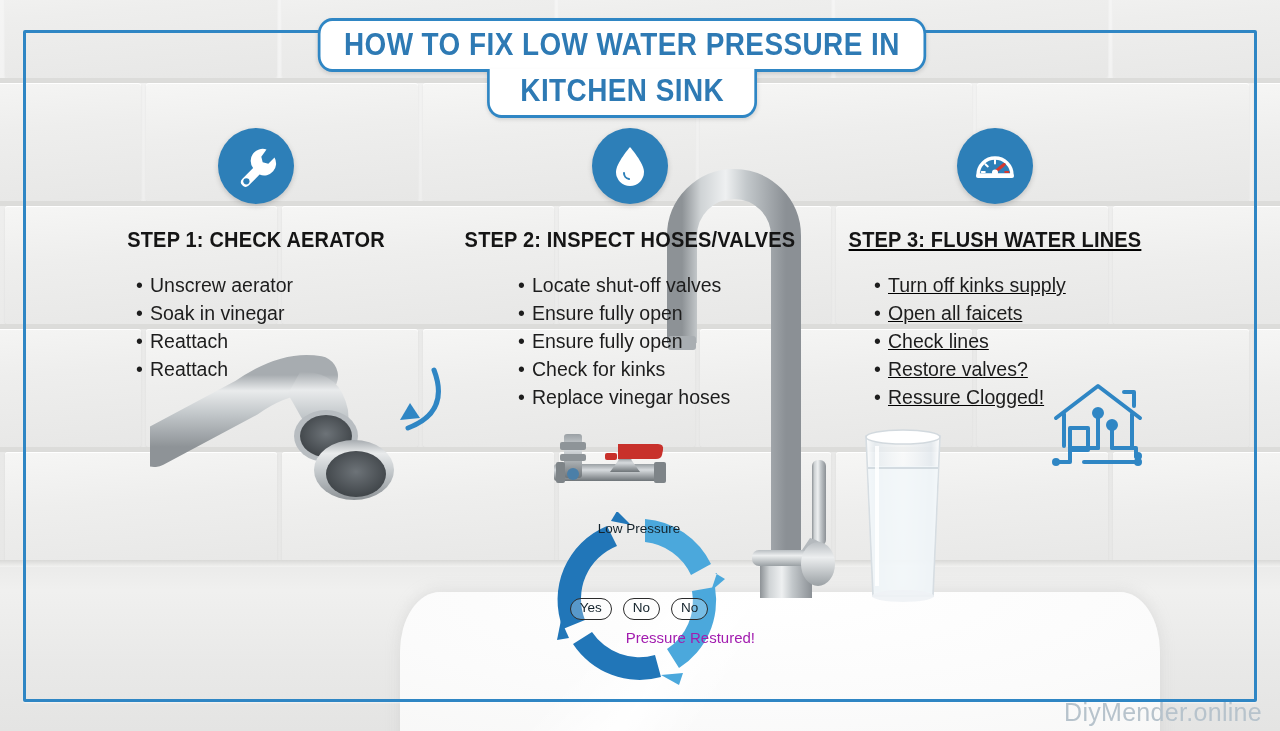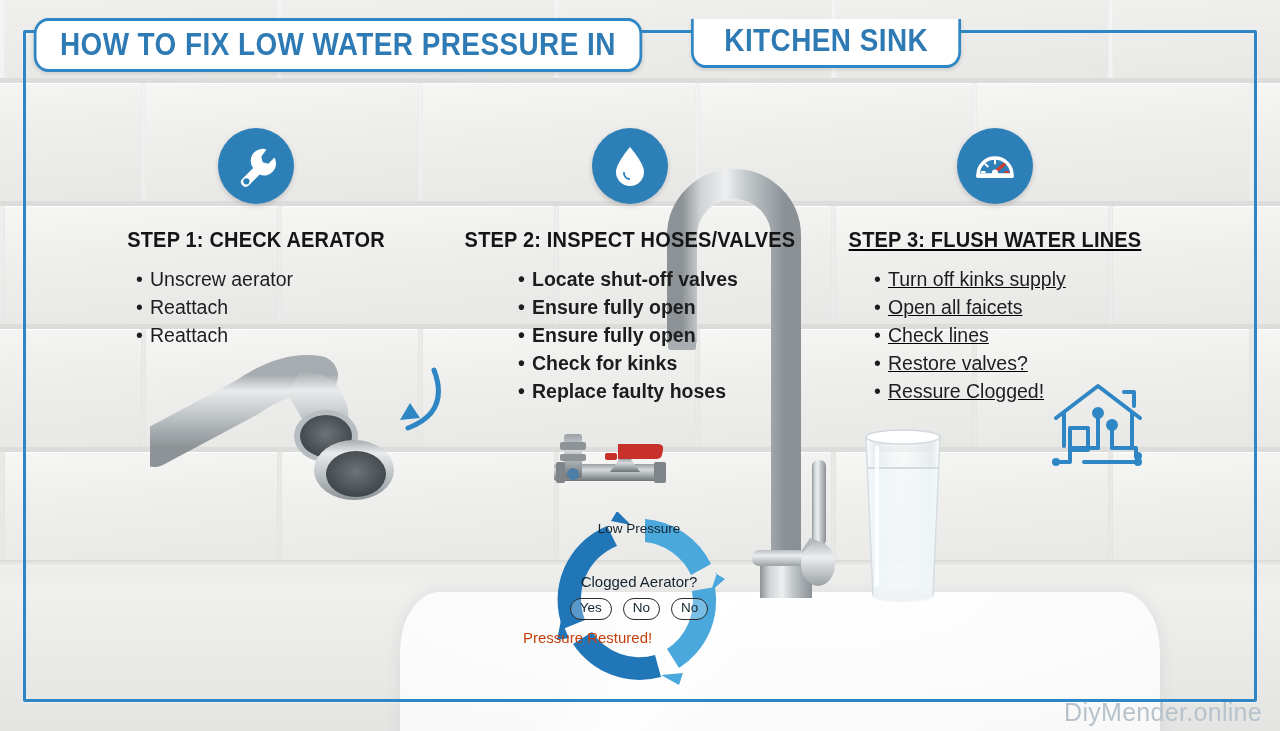--- a/index.html
+++ b/index.html
@@ -35,21 +35,21 @@
          background:linear-gradient(115deg,rgba(255,255,255,0) 40%,rgba(255,255,255,.9) 62%,rgba(255,255,255,0) 80%);
          transform:skewX(-18deg);}
 
   
   .frame{position:absolute;left:23px;top:30px;width:1234px;height:672px;
          border:3px solid #2f86c4;border-radius:2px;box-sizing:border-box;
          box-shadow:0 1px 2px rgba(255,255,255,.6);}
 
   
   .title-wrap{position:absolute;left:0;top:18px;width:1164px;
-              display:flex;flex-direction:row;align-items:center;z-index:22;}
+              display:flex;flex-direction:column;align-items:center;z-index:22;padding-left:40px;}
   .title-l1,.title-l2{
     background:#fff;border:3px solid #2f86c4;color:#2e7ab4;
     font-weight:bold;letter-spacing:.5px;text-align:center;
     font-family:"Liberation Sans", sans-serif;
     text-transform:uppercase;
     box-shadow:0 2px 4px rgba(120,120,120,.22);
   }
   .title-l1{border-radius:16px;padding:8px 26px 9px;font-size:31px;line-height:1;
             transform:scaleX(.90);}
   .title-l2{border-radius:0 0 16px 16px;border-top:none;margin-top:-3px;
@@ -65,26 +65,26 @@
 
   .badge{width:76px;height:76px;border-radius:50%;background:#2d7fb8;
          margin:0 auto;display:flex;align-items:center;justify-content:center;
          box-shadow:0 2px 5px rgba(90,90,90,.28);}
   .badge svg{display:block;}
 
   .step-h{margin-top:24px;text-align:center;color:#151515;font-weight:bold;
           font-size:21.5px;letter-spacing:.2px;text-transform:uppercase;
           transform:scaleX(.93);white-space:nowrap;}
 
-  .bullets{margin:13px 0 0 0;padding:0;list-style:none;}
+  .bullets{margin:19px 0 0 0;padding:0;list-style:none;}
   .bullets li{font-size:19.5px;color:#1d1d1d;line-height:1.43;
               padding-left:14px;position:relative;white-space:nowrap;}
   .bullets li:before{content:"\2022";position:absolute;left:0;top:0;}
   .c1 .bullets{margin-left:40px;}
-  .c2 .bullets{margin-left:68px;font-weight:bold;}
+  .c2 .bullets{margin-left:68px;}
   .c3 .bullets{margin-left:44px;}
 
   
   .faucet{position:absolute;left:660px;top:168px;width:210px;height:430px;z-index:12;}
 
   
   .spout{position:absolute;left:150px;top:352px;width:300px;height:160px;z-index:16;}
 
   
   .glass{position:absolute;left:857px;top:426px;width:92px;height:180px;z-index:14;}
@@ -99,22 +99,22 @@
   .cycle{position:absolute;left:523px;top:512px;width:232px;height:175px;z-index:18;}
   .cycle-labels{position:absolute;inset:0;}
   .cyc-top{position:absolute;left:0;top:9px;width:232px;text-align:center;
            font-size:13.5px;color:#14232c;font-weight:500;}
   .cyc-q{position:absolute;left:0;top:61px;width:232px;text-align:center;
          font-size:15px;color:#14232c;}
   .cyc-btns{position:absolute;left:0;top:86px;width:232px;display:flex;
             justify-content:center;gap:11px;}
   .pill{border:1.6px solid #2b2b2b;border-radius:11px;padding:1px 9px 2px;
         font-size:13.5px;color:#14232c;background:rgba(255,255,255,.25);line-height:1.25;}
-  .cyc-bot{position:absolute;left:0;top:117px;width:232px;text-align:left;
-           font-size:15px;color:#c2410c;}
+  .cyc-bot{position:absolute;left:0;top:117px;width:232px;text-align:right;
+           font-size:15px;color:#a21caf;}
 
   
   .wm{position:absolute;right:18px;bottom:4px;font-size:25px;color:#b7c3cc;
       letter-spacing:.3px;z-index:30;font-family:"Liberation Sans", sans-serif;}
 </style>
 </head>
 <body>
 
 <div id="stage">
 
@@ -316,39 +316,40 @@
     <div class="col c1">
       <div class="badge">
         <svg width="46" height="46" viewBox="0 0 46 46">
           <path d="M33.5 6.5 a12 12 0 0 0 -13.4 18.6 L9.2 36 a4.6 4.6 0 0 0 6.5 6.5 L26.6 31.6 A12 12 0 0 0 41.5 14.5 l-6.2 6.2 l-5.6 -1.4 l-1.4 -5.6 z" fill="#ffffff"></path>
           <circle cx="13.4" cy="38.3" r="3.1" fill="#2d7fb8"></circle>
         </svg>
       </div>
       <div class="step-h">STEP 1: CHECK AERATOR</div>
       <ul class="bullets">
         <li>Unscrew aerator</li>
+        <li>Soak in vinegar</li>
         <li>Reattach</li>
         <li>Reattach</li>
       </ul>
     </div>
 
     <div class="col c2">
       <div class="badge">
         <svg width="46" height="46" viewBox="0 0 46 46">
           <path d="M23 4 C23 4 37 20 37 29 a14 14 0 0 1 -28 0 C9 20 23 4 23 4 z" fill="#ffffff"></path>
           <path d="M17 30 a6 6 0 0 0 5 6" fill="none" stroke="#2d7fb8" stroke-width="2" stroke-linecap="round"></path>
         </svg>
       </div>
       <div class="step-h">STEP 2: INSPECT HOSES/VALVES</div>
       <ul class="bullets">
         <li>Locate shut-off valves</li>
         <li>Ensure fully open</li>
         <li>Ensure fully open</li>
         <li>Check for kinks</li>
-        <li>Replace faulty hoses</li>
+        <li>Replace vinegar hoses</li>
       </ul>
     </div>
 
     <div class="col c3">
       <div class="badge">
         <svg width="46" height="46" viewBox="0 0 46 46">
           <path d="M6 32 a17 17 0 0 1 34 0 z" fill="none" stroke="#ffffff" stroke-width="3.4" stroke-linejoin="round"></path>
           <rect x="4" y="31" width="38" height="4" rx="2" fill="#ffffff"></rect>
           <g stroke="#ffffff" stroke-width="2" stroke-linecap="round">
             <path d="M23 17 L23 20.5"></path>
@@ -384,21 +385,20 @@
         <path d="M 44 74 l -4 12 l -18 -10 l 22 -2 Z" fill="#4ba8dc"></path>
 
         <path d="M 22 78 A 80 80 0 0 1 -66 45 L -47 33 A 57 57 0 0 0 16 56 Z" fill="#2176b8"></path>
         <path d="M -70 39 l -12 2 l 4 -20 l 8 18 Z" fill="#2176b8"></path>
         <path d="M -76 30 A 80 80 0 0 1 -32 -73 L -22 -53 A 57 57 0 0 0 -54 21 Z" fill="#2176b8"></path>
         <path d="M -28 -78 l 6 -10 l 14 14 l -20 -4 Z" fill="#2176b8"></path>
       </g>
     </svg>
     <div class="cycle-labels">
       <div class="cyc-top">Low Pressure</div>
-      <div class="cyc-q">Clogged Aerator?</div>
       <div class="cyc-btns">
         <span class="pill">Yes</span>
         <span class="pill">No</span>
         <span class="pill">No</span>
       </div>
       <div class="cyc-bot">Pressure Restured!</div>
     </div>
   </div>
 
   <div class="wm">DiyMender.online</div>

